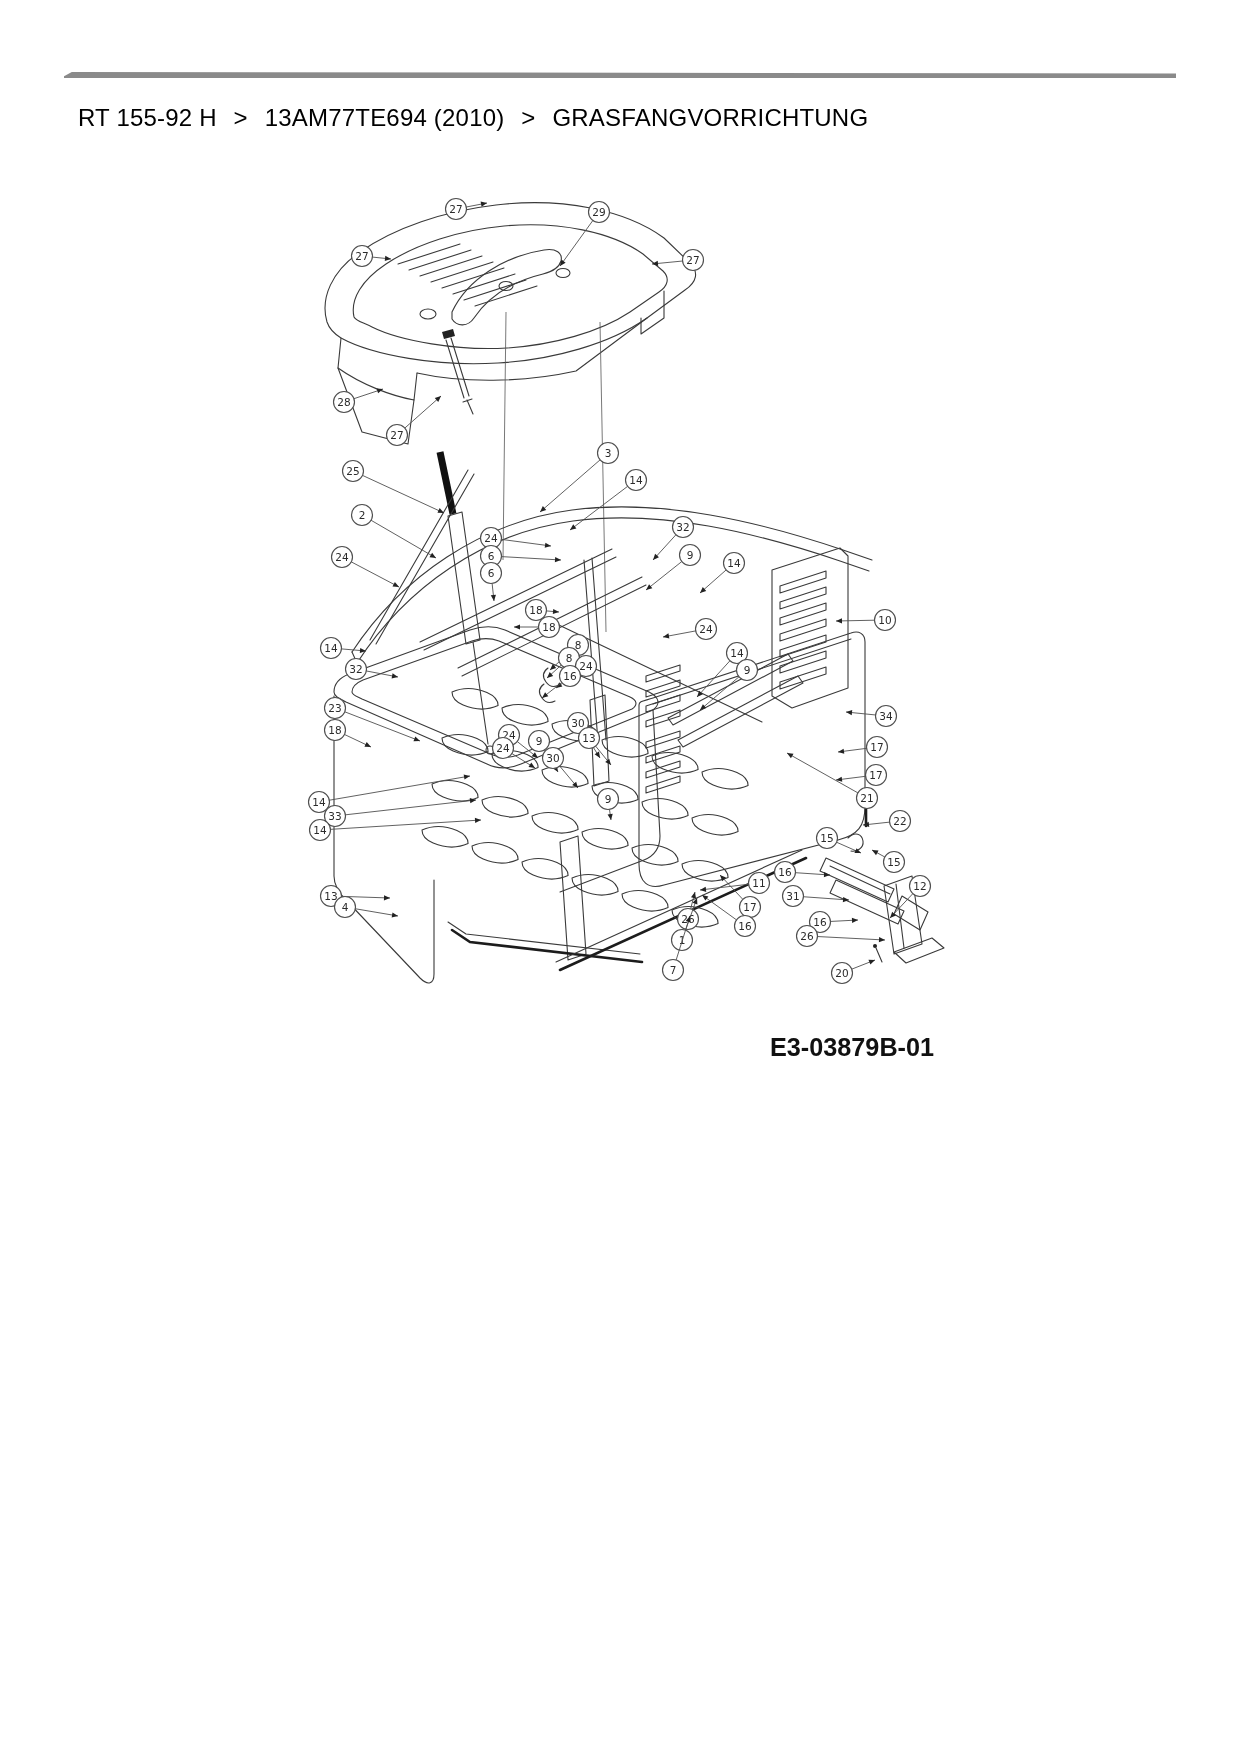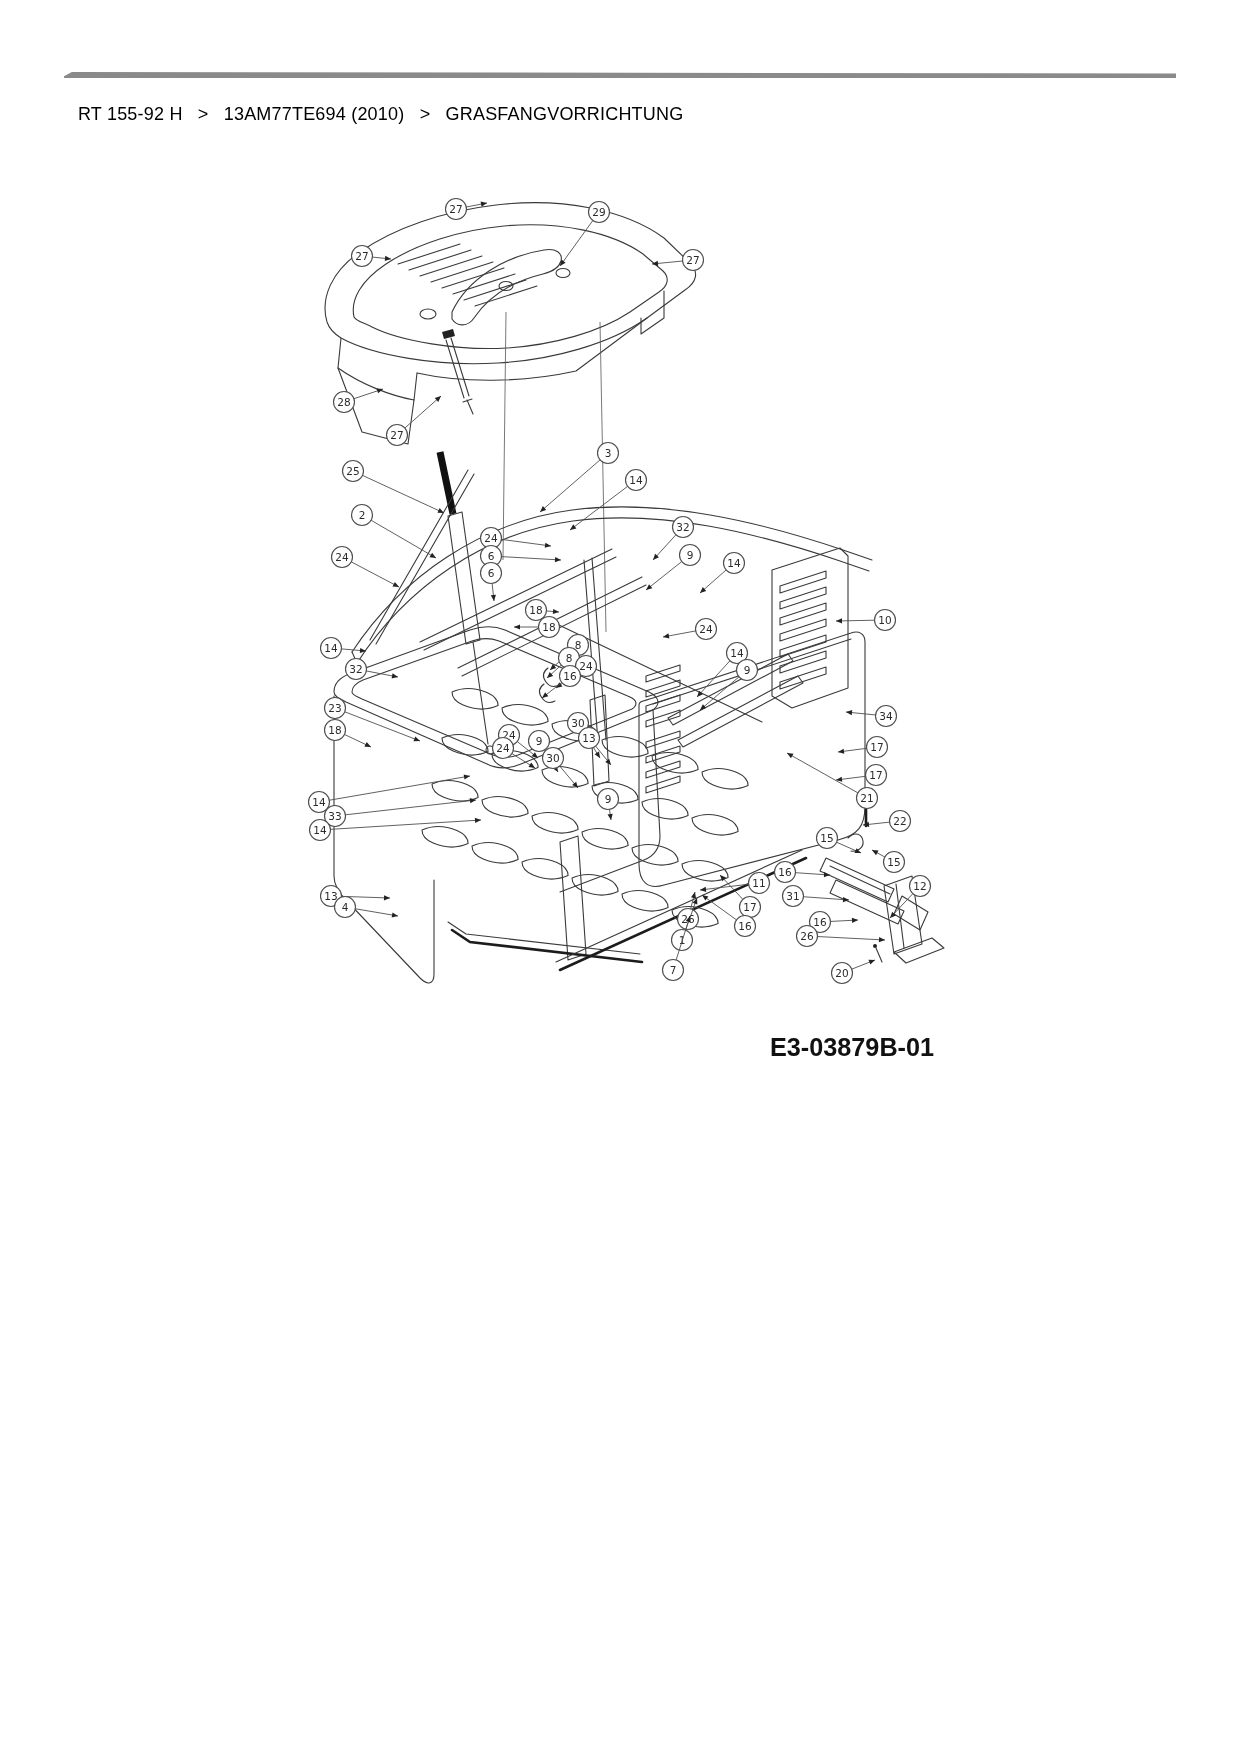--- a/index.html
+++ b/index.html
@@ -1,20 +1,20 @@
 <!DOCTYPE html>
 <html><head>
 <meta charset="utf-8">
 <style>
   html,body{margin:0;padding:0;background:#ffffff;}
   .page{position:relative;width:1240px;height:1754px;background:#ffffff;overflow:hidden;
         font-family:"Liberation Sans",sans-serif;}
   .top-rule{position:absolute;left:64px;top:72px;width:1112px;height:6px;background:#8a8a8a;
             clip-path:polygon(0 70%,0.7% 0,100% 25%,100% 100%,0 100%);}
-  .breadcrumb{position:absolute;left:78px;top:104px;font-size:18px;color:#000;letter-spacing:0.2px;
+  .breadcrumb{position:absolute;left:78px;top:104px;font-size:24px;color:#000;letter-spacing:0.2px;
               white-space:nowrap;}
   .breadcrumb .sep{margin:0 10px;}
   .diagram{position:absolute;inset:0;}
   svg{position:absolute;left:0;top:0;}
   .diagram-code{position:absolute;left:770px;top:1032px;font-family:"Liberation Sans",sans-serif;
                 font-weight:700;font-size:26px;color:#111;transform:scaleX(0.97);transform-origin:left;}
   
   .ln{stroke:#3a3a3a;fill:none;stroke-width:1.1;stroke-linecap:round;stroke-linejoin:round;}
   .lnthin{stroke:#555;fill:none;stroke-width:0.8;}
   .lnbold{stroke:#1c1c1c;fill:none;stroke-width:2.6;stroke-linecap:round;}

